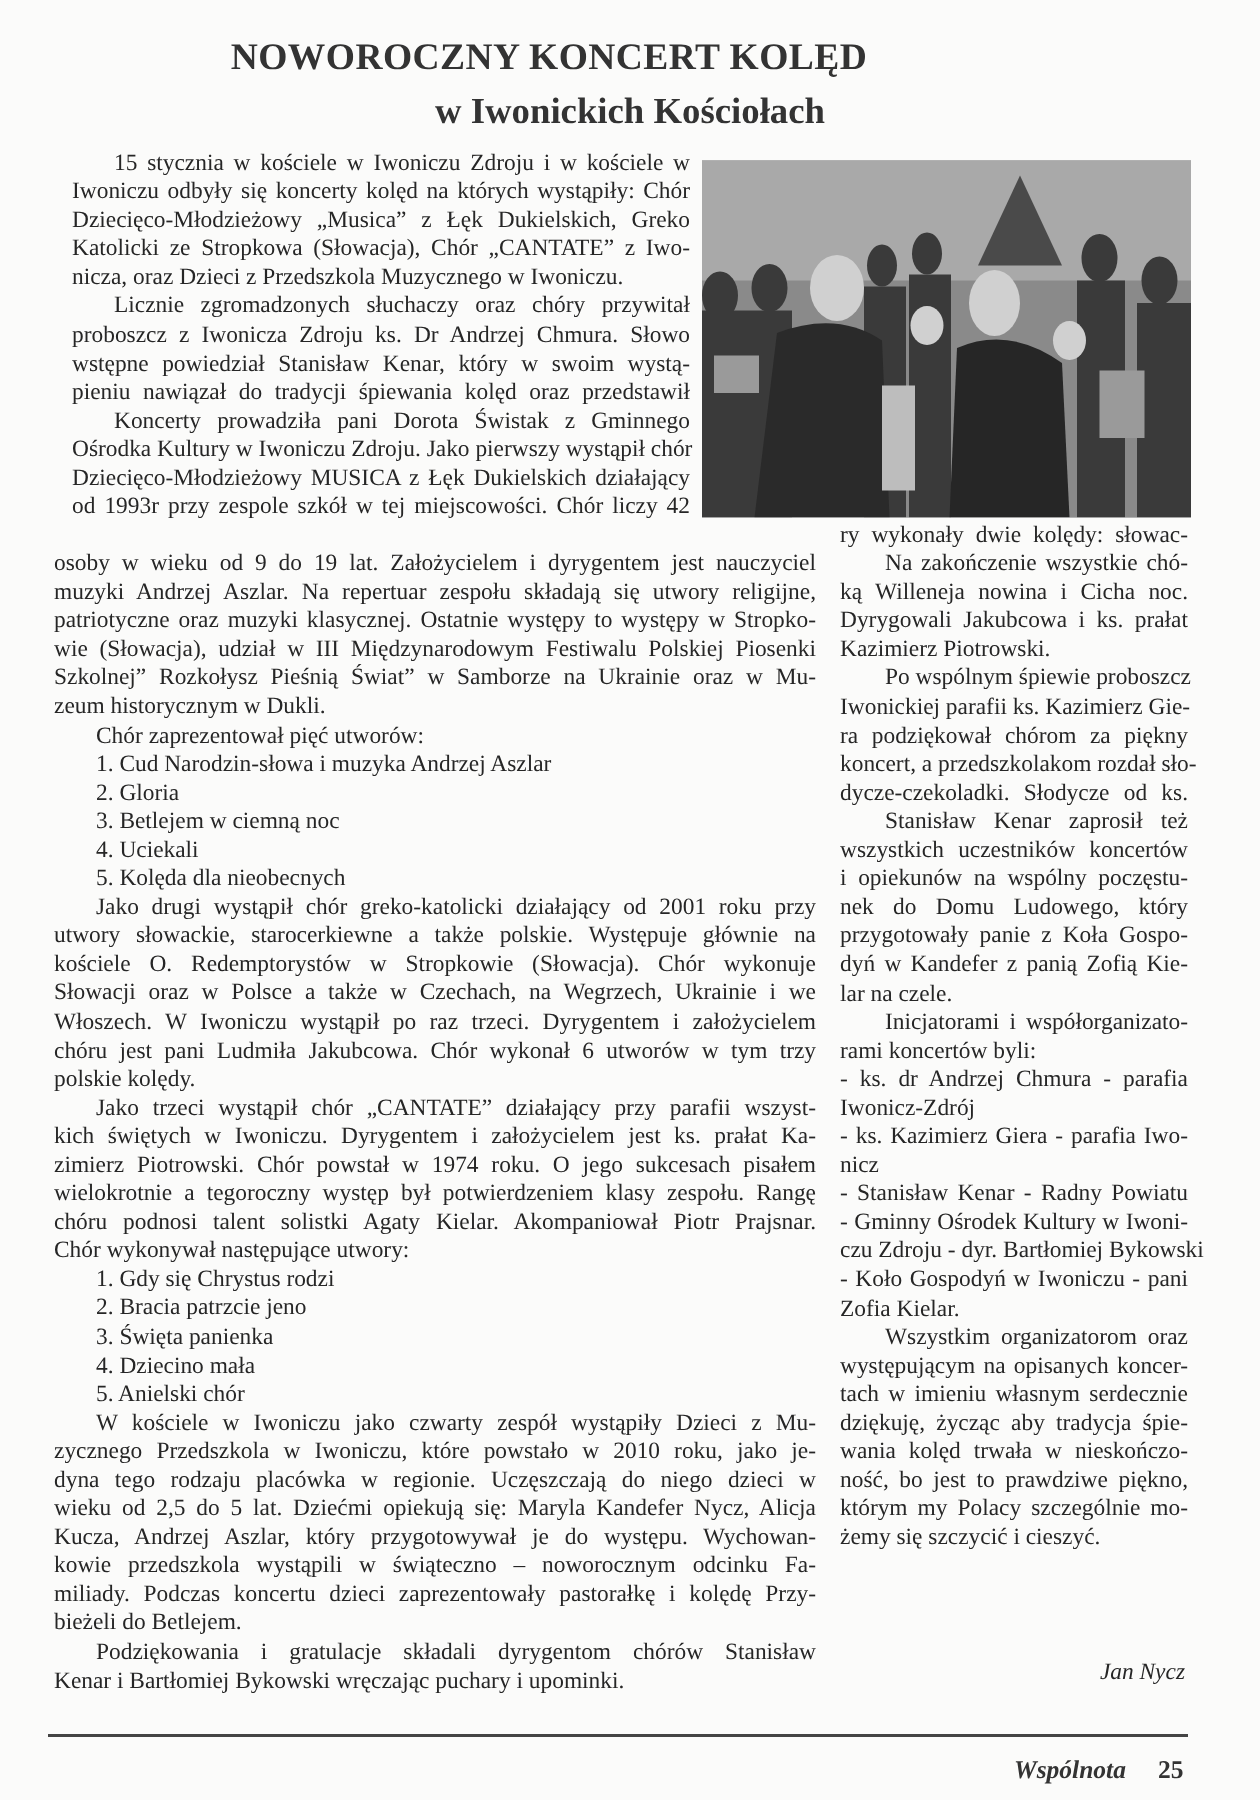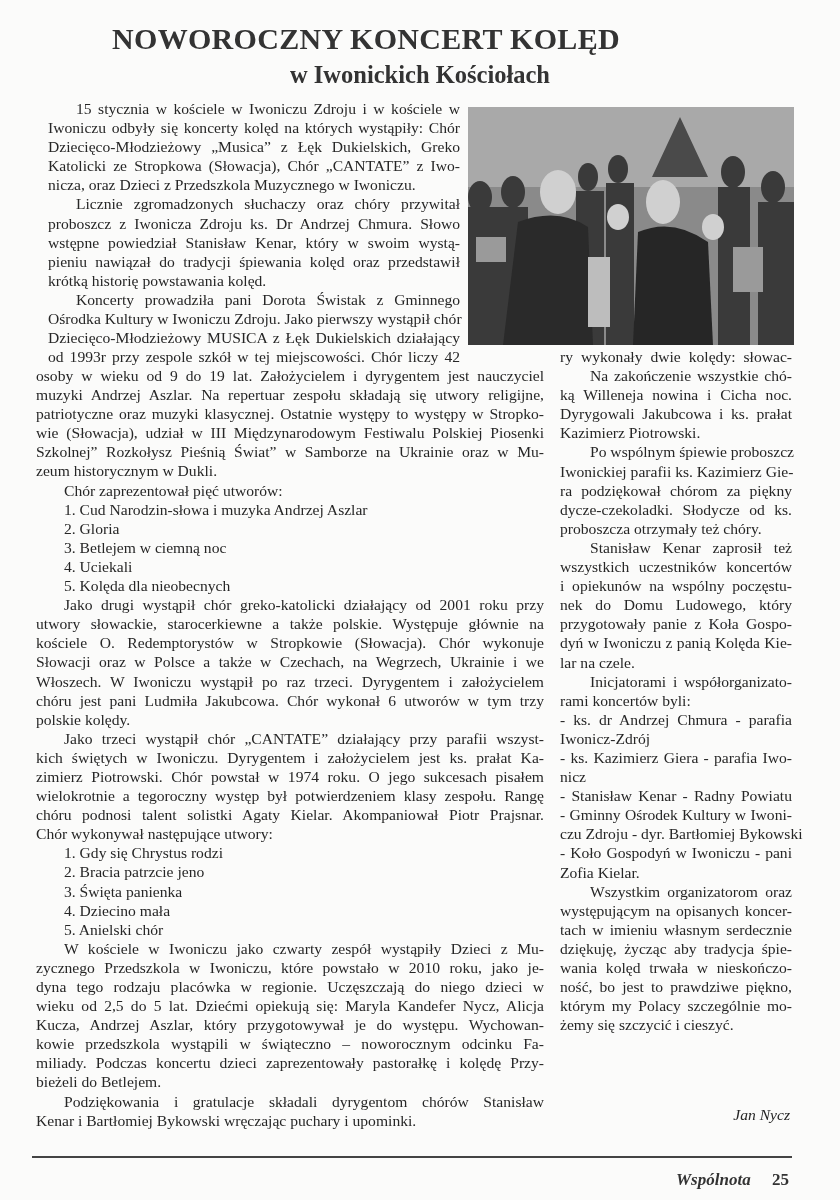--- a/index.html
+++ b/index.html
@@ -4,21 +4,21 @@
   <style>
     html, body { margin: 0; padding: 0; }
     body {
       width: 840px; height: 1200px; position: relative; overflow: hidden;
       background: #fbfbfa;
       font-family: "Liberation Serif", "DejaVu Serif", serif;
       color: #262626;
     }
     .title {
       position: absolute; left: 0; top: 22px; width: 732px; text-align: center;
-      font-weight: bold; font-size: 30px; letter-spacing: 0.3px; color: #333;
+      font-weight: bold; font-size: 25px; letter-spacing: 0.3px; color: #333;
       line-height: 34px;
     }
     .subtitle {
       position: absolute; left: 0; top: 61px; width: 840px; text-align: center;
       font-weight: bold; font-size: 24.5px; color: #333; line-height: 28px;
     }
     .para, .li {
       position: absolute; font-size: 15.6px; line-height: 19.1px;
       text-align: justify; text-align-last: justify; white-space: nowrap;
     }
@@ -85,21 +85,20 @@
 <div class="para" style="left:48px; top:99px; width:412px;">
   <span class="line j" style="padding-left:28px;">15  stycznia w kościele  w Iwoniczu Zdroju i w kościele w</span>
   <span class="line j">Iwoniczu odbyły się koncerty kolęd na których wystąpiły: Chór</span>
   <span class="line j">Dziecięco-Młodzieżowy „Musica” z Łęk Dukielskich, Greko</span>
   <span class="line j">Katolicki ze Stropkowa (Słowacja), Chór „CANTATE”  z Iwo-</span>
   <span class="line l">nicza, oraz Dzieci z Przedszkola Muzycznego w Iwoniczu.</span>
   <span class="line j" style="padding-left:28px;">Licznie zgromadzonych słuchaczy oraz chóry przywitał</span>
   <span class="line j">proboszcz z Iwonicza Zdroju ks. Dr Andrzej Chmura. Słowo</span>
   <span class="line j">wstępne powiedział Stanisław Kenar, który w swoim wystą-</span>
   <span class="line j">pieniu nawiązał do tradycji śpiewania kolęd oraz przedstawił</span>
-  <span class="line l">krótką historię powstawania kolęd.</span>
   <span class="line j" style="padding-left:28px;">Koncerty prowadziła pani Dorota Świstak z Gminnego</span>
   <span class="line j">Ośrodka Kultury w Iwoniczu Zdroju. Jako pierwszy wystąpił chór</span>
   <span class="line j">Dziecięco-Młodzieżowy MUSICA z Łęk Dukielskich działający</span>
   <span class="line j">od 1993r przy zespole szkół w tej miejscowości. Chór liczy 42</span>
 </div>
 
 <div class="para" style="left:36px; top:366px; width:508px;">
   <span class="line j">osoby w wieku od 9 do 19 lat. Założycielem i dyrygentem  jest nauczyciel</span>
   <span class="line j">muzyki Andrzej Aszlar. Na repertuar zespołu składają się utwory religijne,</span>
   <span class="line j">patriotyczne oraz muzyki klasycznej. Ostatnie występy to występy w Stropko-</span>
@@ -144,28 +143,28 @@
 
 <div class="para" style="left:560px; top:347px; width:232px;">
   <span class="line j">ry wykonały dwie kolędy: słowac-</span>
   <span class="line j" style="padding-left:30px;">Na zakończenie wszystkie chó-</span>
   <span class="line j">ką Willeneja nowina i Cicha noc.</span>
   <span class="line j">Dyrygowali Jakubcowa i ks. prałat</span>
   <span class="line l">Kazimierz Piotrowski.</span>
   <span class="line j" style="padding-left:30px;">Po wspólnym śpiewie proboszcz</span>
   <span class="line j">Iwonickiej parafii ks. Kazimierz Gie-</span>
   <span class="line j">ra podziękował chórom za piękny</span>
+  <span class="line j">koncert, a przedszkolakom rozdał sło-</span>
   <span class="line j">dycze-czekoladki. Słodycze od ks.</span>
-  <span class="line l">proboszcza otrzymały też chóry.</span>
   <span class="line j" style="padding-left:30px;">Stanisław Kenar zaprosił też</span>
   <span class="line j">wszystkich uczestników koncertów</span>
   <span class="line j">i opiekunów na wspólny poczęstu-</span>
   <span class="line j">nek do Domu Ludowego, który</span>
   <span class="line j">przygotowały panie z Koła Gospo-</span>
-  <span class="line j">dyń w Iwoniczu z panią Kolęda Kie-</span>
+  <span class="line j">dyń w Kandefer z panią Zofią Kie-</span>
   <span class="line l">lar na czele.</span>
   <span class="line j" style="padding-left:30px;">Inicjatorami i współorganizato-</span>
   <span class="line l">rami koncertów byli:</span>
   <span class="line j">- ks. dr Andrzej Chmura - parafia</span>
   <span class="line l">Iwonicz-Zdrój</span>
   <span class="line j">-  ks. Kazimierz Giera - parafia Iwo-</span>
   <span class="line l">nicz</span>
   <span class="line j">- Stanisław Kenar - Radny Powiatu</span>
   <span class="line j">- Gminny Ośrodek Kultury w Iwoni-</span>
   <span class="line j">czu Zdroju - dyr. Bartłomiej Bykowski</span>

